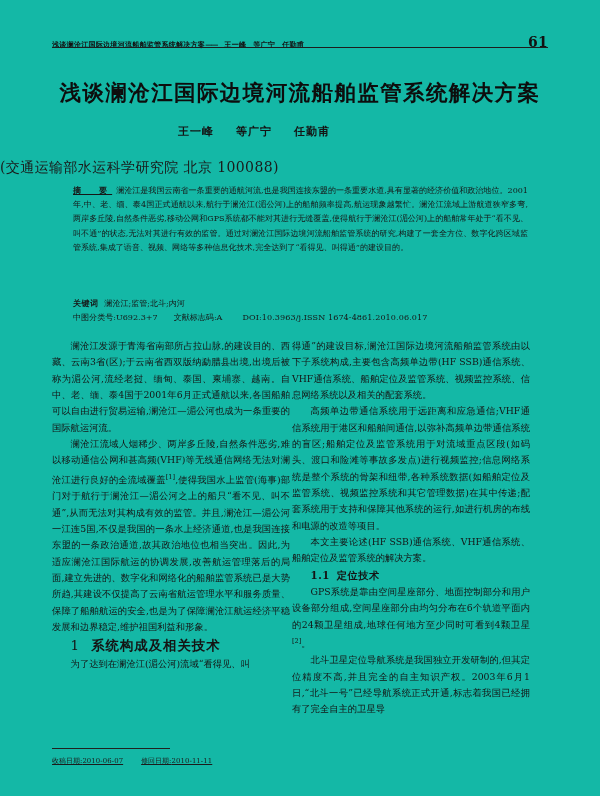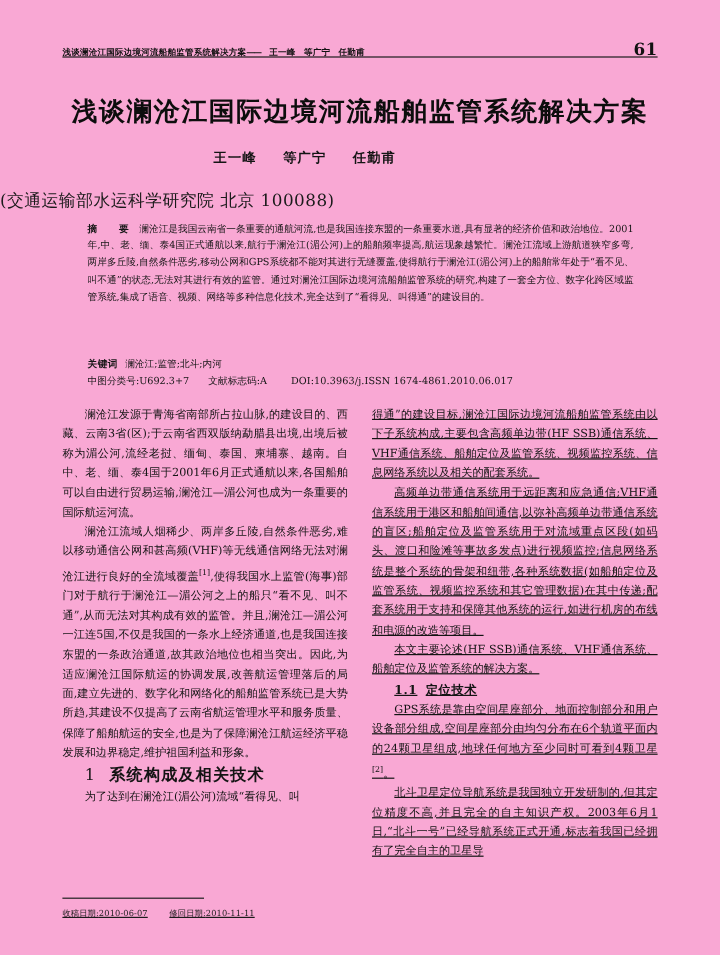--- a/index.html
+++ b/index.html
@@ -13,21 +13,21 @@
     position: relative;
     font-family: "DejaVu Serif", "Liberation Serif", serif;
     color: #1a1a1a;
     overflow: hidden;
   }
   .page {
     position: absolute;
     left: 0; top: 0;
     width: 600px;
     height: 796px;
-    background: #f9a8d4;
+    background: #14b8a6;
   }
 
   
   .runhead {
     position: absolute;
     left: 52px;
     top: 34px;
     width: 496px;
     display: flex;
     align-items: baseline;
@@ -95,20 +95,21 @@
     font-size: 8.05px;
     line-height: 14.2px;
     text-align: justify;
     text-justify: inter-ideograph;
     color: #161616;
   }
   .abs-lead {
     font-weight: bold;
     letter-spacing: 5px;
     margin-right: 4px;
+    text-decoration: underline;
   }
   .kw-block {
     position: absolute;
     left: 73px;
     top: 296px;
     width: 455px;
     font-size: 8.05px;
     line-height: 14px;
     color: #161616;
   }
@@ -131,21 +132,21 @@
     position: absolute;
     top: 338px;
     width: 238px;
     font-size: 9.3px;
     line-height: 16.35px;
     text-align: justify;
     text-justify: inter-ideograph;
     color: #141414;
   }
   .col-left  { left: 52px; }
-  .col-right { left: 310px; text-decoration: underline; }
+  .col-right { left: 292px; }
   .col p {
     margin: 0;
     text-indent: 18.6px;
   }
   .col p.noindent { text-indent: 0; }
   .sec-h1 {
     margin: 9px 0 4px 0;
     font-size: 13.4px;
     font-weight: bold;
     letter-spacing: 1px;

